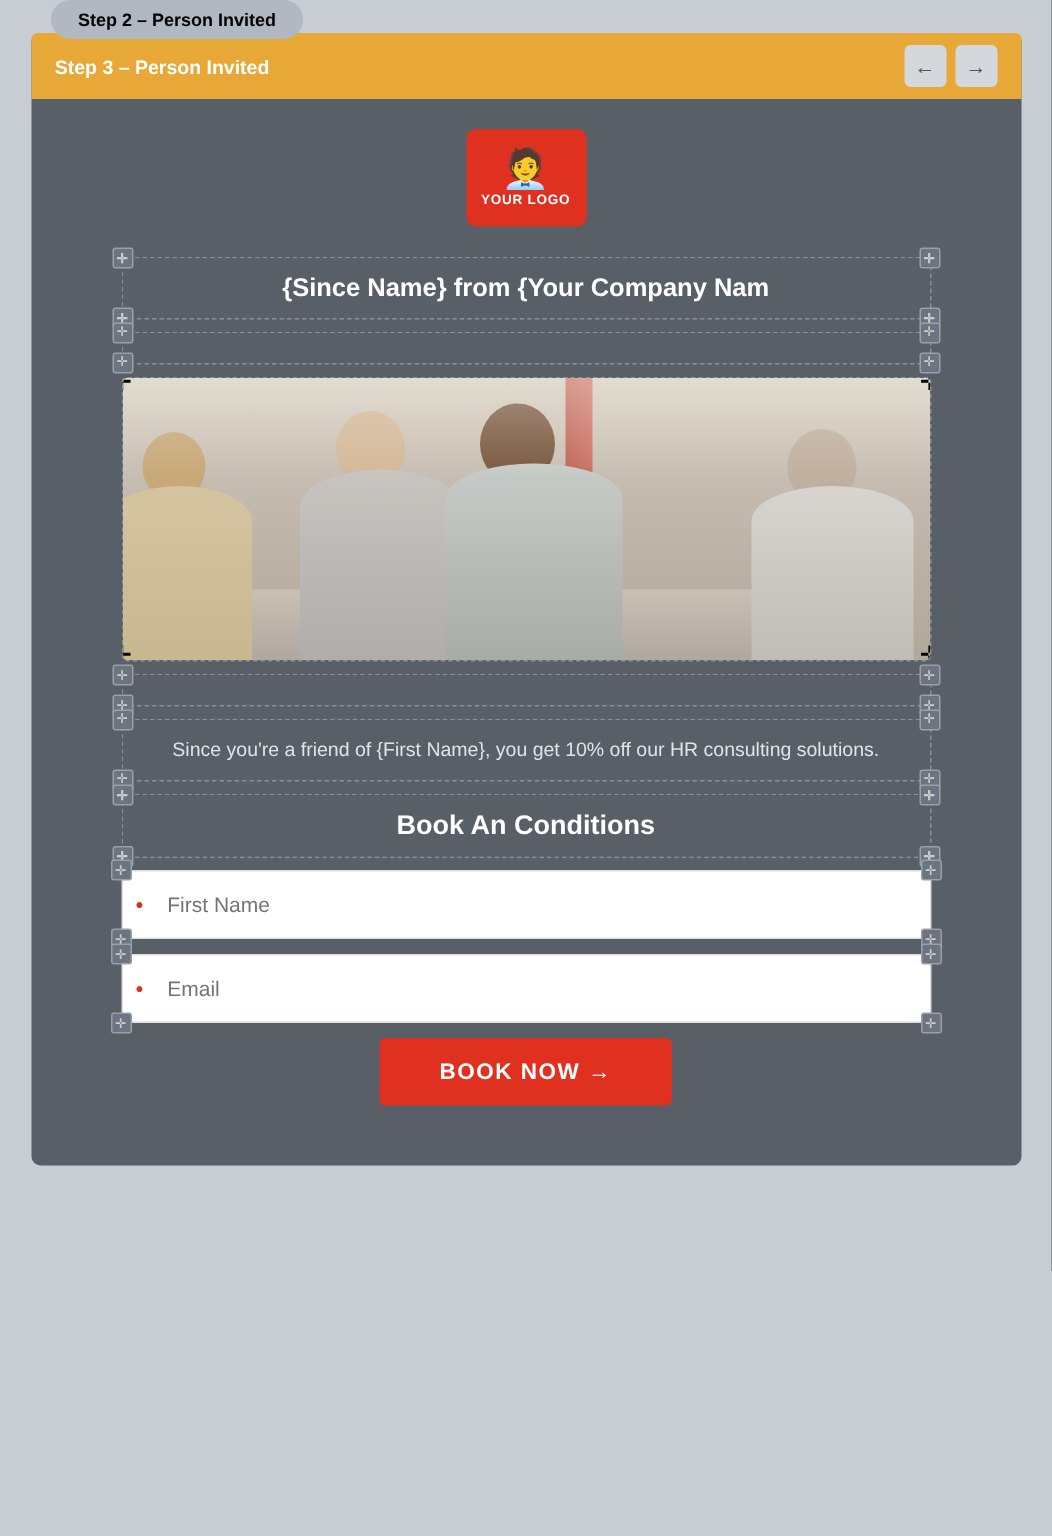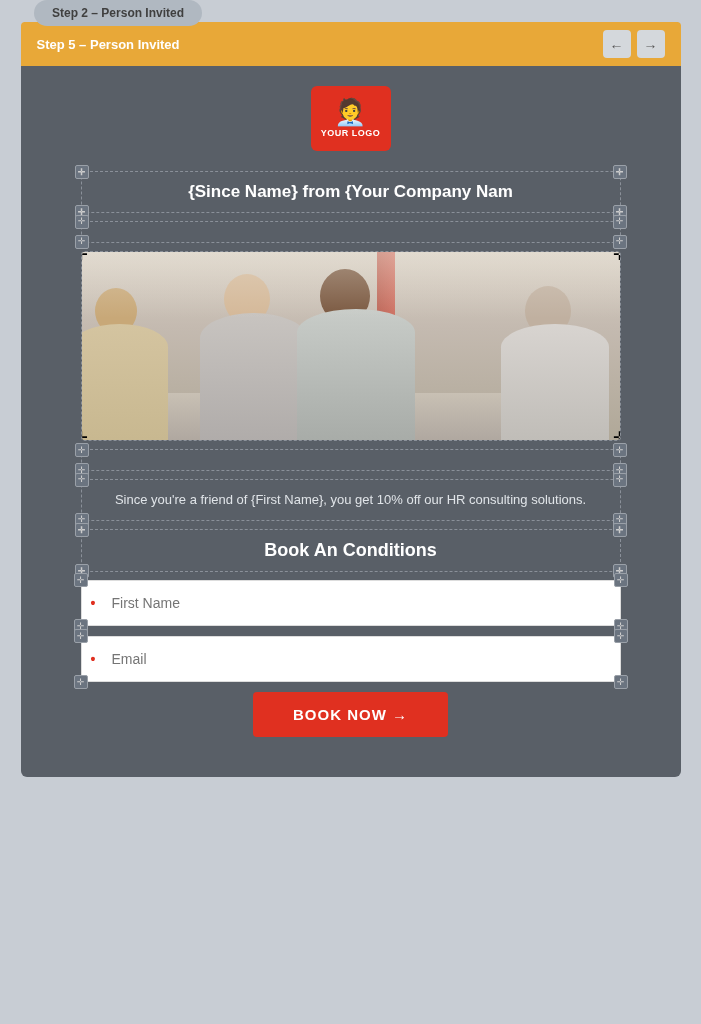--- a/index.html
+++ b/index.html
@@ -27,21 +27,21 @@
     }
     .step-tab {
       padding: 6px 18px;
       font-size: 12px;
       font-weight: 600;
       border-radius: 4px 4px 0 0;
       color: #fff;
     }
     .step-tab-2 {
       background: #b0b8c1;
-      color: #404040;
+      color: #000000;
       margin-left: 4px;
       border-radius: 13px;
     }
 
     
     .main-wrapper {
       margin-top: 22px;
       width: 660px;
       background: #595f67;
       border-radius: 6px;
@@ -348,21 +348,21 @@
 </head>
 <body>
 
 <div class="step-tabs">
   <div class="step-tab step-tab-2">Step 2 – Person Invited</div>
 </div>
 
 <div class="main-wrapper">
 
   <div class="step-header">
-    <span class="step-header-title">Step 5 – Person Invited</span>
+    <span class="step-header-title">Step 3 – Person Invited</span>
     <div class="nav-arrows">
       <button class="nav-arrow">←</button>
       <button class="nav-arrow">→</button>
     </div>
   </div>
 
   <div class="content-area">
 
     <div class="logo-container">
       <div class="logo-box">

